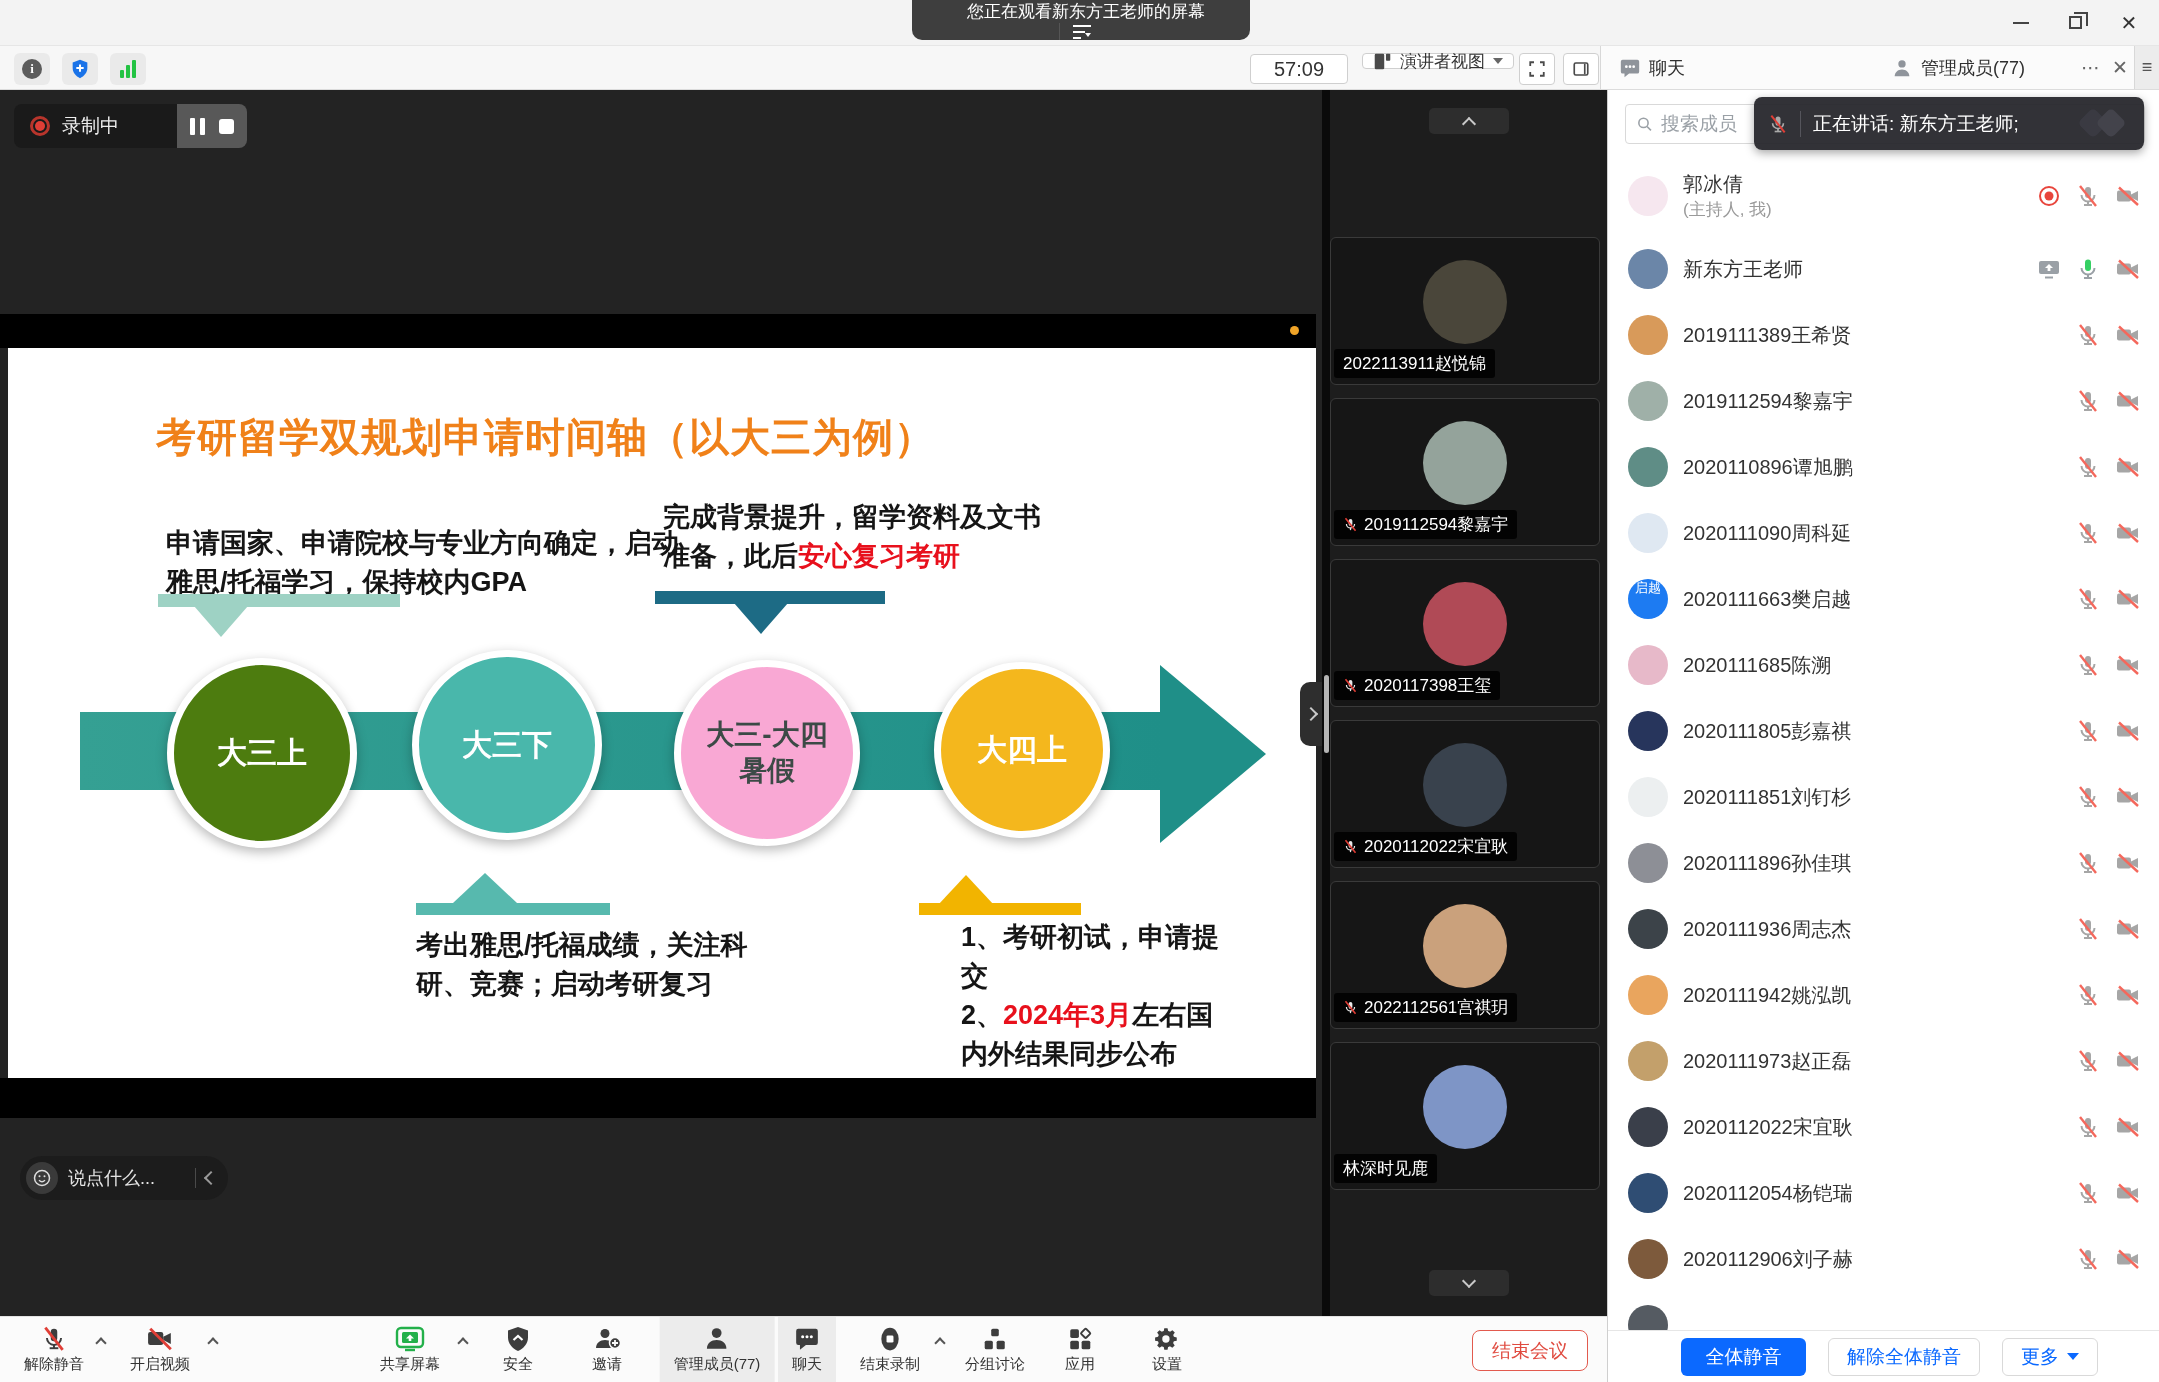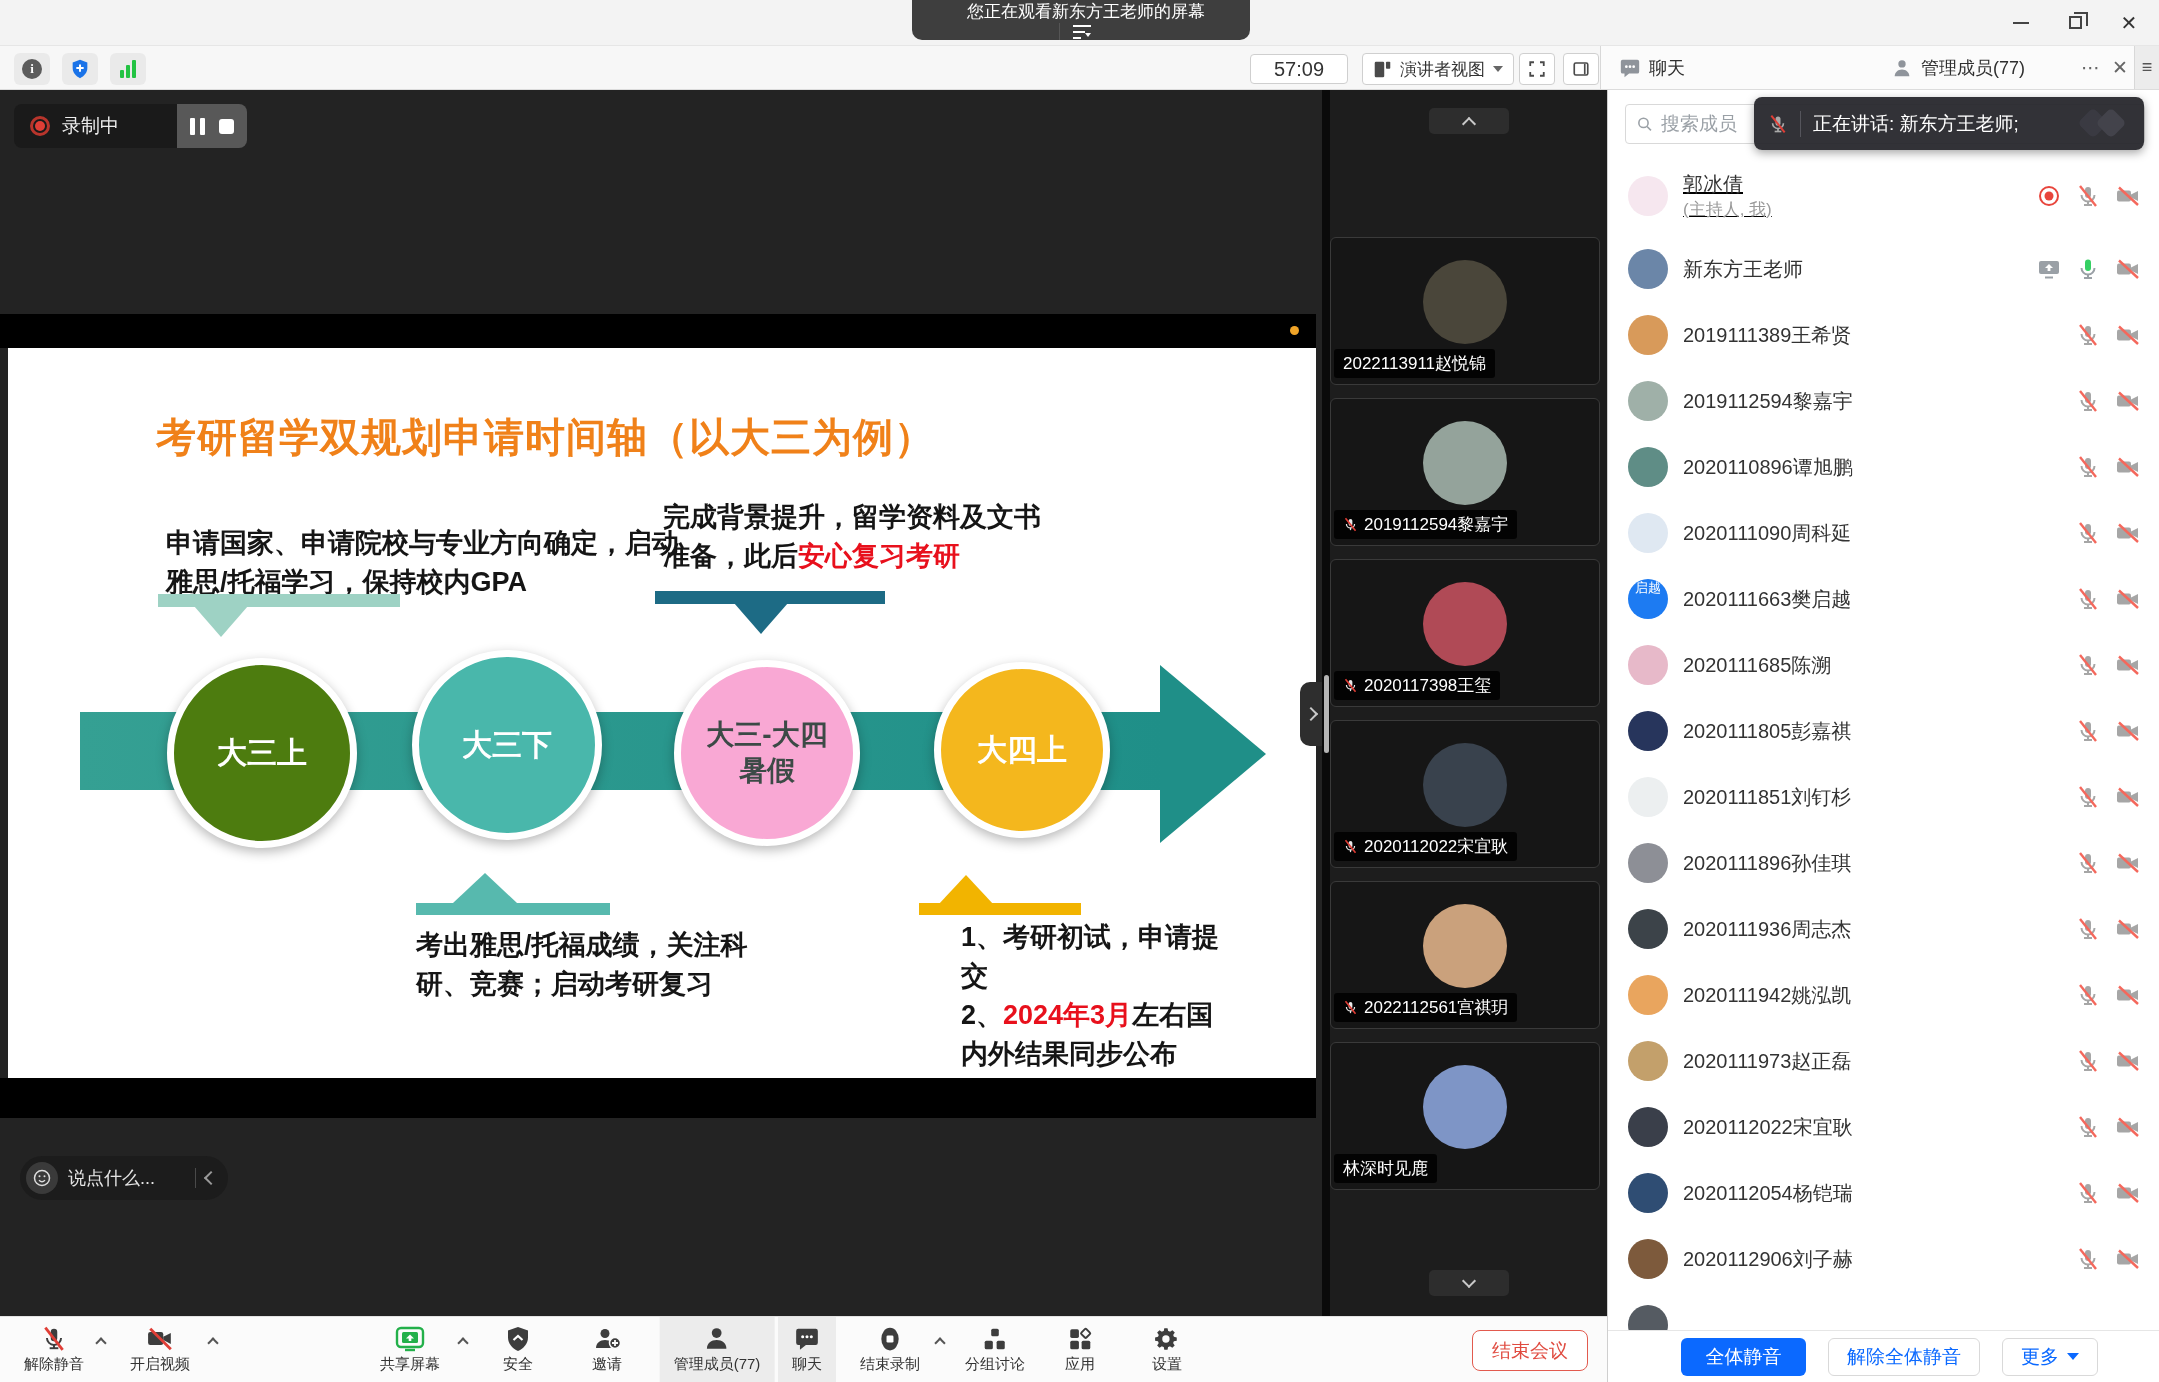--- a/index.html
+++ b/index.html
@@ -21,21 +21,21 @@
   .close-x { font-size:20px; line-height:1; color:#333; }
 
   
   .topbar { position:absolute; left:0; top:45px; width:2159px; height:45px; background:#f7f7f7; border-top:1px solid #e6e6e6; border-bottom:1px solid #dcdcdc; }
   .tl-btn { position:absolute; top:7px; width:36px; height:32px; background:#eaeaea; border-radius:6px; display:flex; align-items:center; justify-content:center; cursor:pointer; }
   .info-circle { width:20px; height:20px; border-radius:50%; background:#5c5c5c; color:#fff; font-size:13px; font-weight:bold; display:flex; align-items:center; justify-content:center; font-family:"Liberation Serif","DejaVu Serif",serif; }
   .sig { display:flex; align-items:flex-end; gap:2px; height:18px; }
   .sig i { display:block; width:4px; background:#23c343; border-radius:1px; }
   .timer-box { position:absolute; left:1250px; top:8px; width:98px; height:30px; background:#fff; border:1px solid #cfcfcf; border-radius:4px;
     display:flex; align-items:center; justify-content:center; font-size:20px; color:#333; }
-  .view-btn { position:absolute; left:1362px; top:7px; height:32px; padding:0 10px; background:#fff; border:1px solid #cfcfcf; border-radius:4px;
+  .view-btn { position:absolute; left:1362px; top:7px; height:16px; padding:0 10px; background:#fff; border:1px solid #cfcfcf; border-radius:4px;
     display:flex; align-items:center; gap:8px; font-size:17px; color:#333; cursor:pointer; }
   .sq-btn { position:absolute; top:7px; width:36px; height:32px; background:#fff; border:1px solid #cfcfcf; border-radius:4px; display:flex; align-items:center; justify-content:center; cursor:pointer; }
   .vdiv { position:absolute; top:0; width:1px; height:100%; background:#d8d8d8; }
   .panel-head { position:absolute; top:0; height:100%; display:flex; align-items:center; gap:8px; font-size:18px; color:#2f2f2f; background:#fbfbfb; }
   .head-chat { left:1601px; width:276px; padding-left:18px; }
   .head-members { left:1877px; width:257px; padding-left:14px; }
   .head-actions { position:absolute; right:6px; display:flex; align-items:center; gap:12px; color:#666; }
   .head-actions span { cursor:pointer; font-size:19px; }
   .burger-strip { position:absolute; left:2134px; top:0; width:25px; height:100%; background:#ececec; border-left:1px solid #d8d8d8;
     display:flex; align-items:center; justify-content:center; color:#555; font-size:18px; cursor:pointer; }
@@ -106,21 +106,21 @@
   .toast { position:absolute; left:146px; top:7px; width:390px; height:53px; background:rgba(37,37,43,.94); border-radius:8px;
     box-shadow:0 3px 10px rgba(0,0,0,.35); display:flex; align-items:center; gap:12px; padding:0 14px; z-index:5; }
   .toast-div { width:1px; height:26px; background:#55555c; }
   .toast-text { color:#fff; font-size:19px; flex:1; white-space:nowrap; }
   .toast-logo { position:relative; width:52px; height:34px; opacity:.85; }
   .toast-logo i { position:absolute; width:22px; height:22px; background:#3c3c45; border-radius:5px; transform:rotate(45deg); top:5px; }
   .toast-logo i:first-child { left:4px; } .toast-logo i:last-child { left:22px; background:#46464f; }
 
   .member-list { position:absolute; left:0; top:66px; width:100%; height:1174px; overflow:hidden; }
   .member-row { display:flex; align-items:center; height:66px; padding:0 18px 0 20px; cursor:pointer; }
-  .member-row.has-sub { height:80px;text-decoration:underline; }
+  .member-row.has-sub { height:80px; }
   .m-avatar { width:40px; height:40px; border-radius:50%; margin-right:15px; flex:none; display:flex; justify-content:center;
     color:#fff; font-size:13px; }
   .m-names { flex:1; min-width:0; }
   .m-name { font-size:20px; color:#333; white-space:nowrap; }
   .m-sub { font-size:17px; color:#9a9a9a; }
   .m-icons { display:flex; align-items:center; gap:15px; }
 
   .panel-footer { position:absolute; left:0; bottom:0; width:100%; height:52px; border-top:1px solid #e6e6e6; background:#fff;
     display:flex; align-items:center; gap:22px; padding-left:73px; }
   .btn-blue { width:125px; height:38px; background:#0b69ff; color:#fff; font-size:19px; border:none; border-radius:6px; cursor:pointer; font-family:inherit; }

